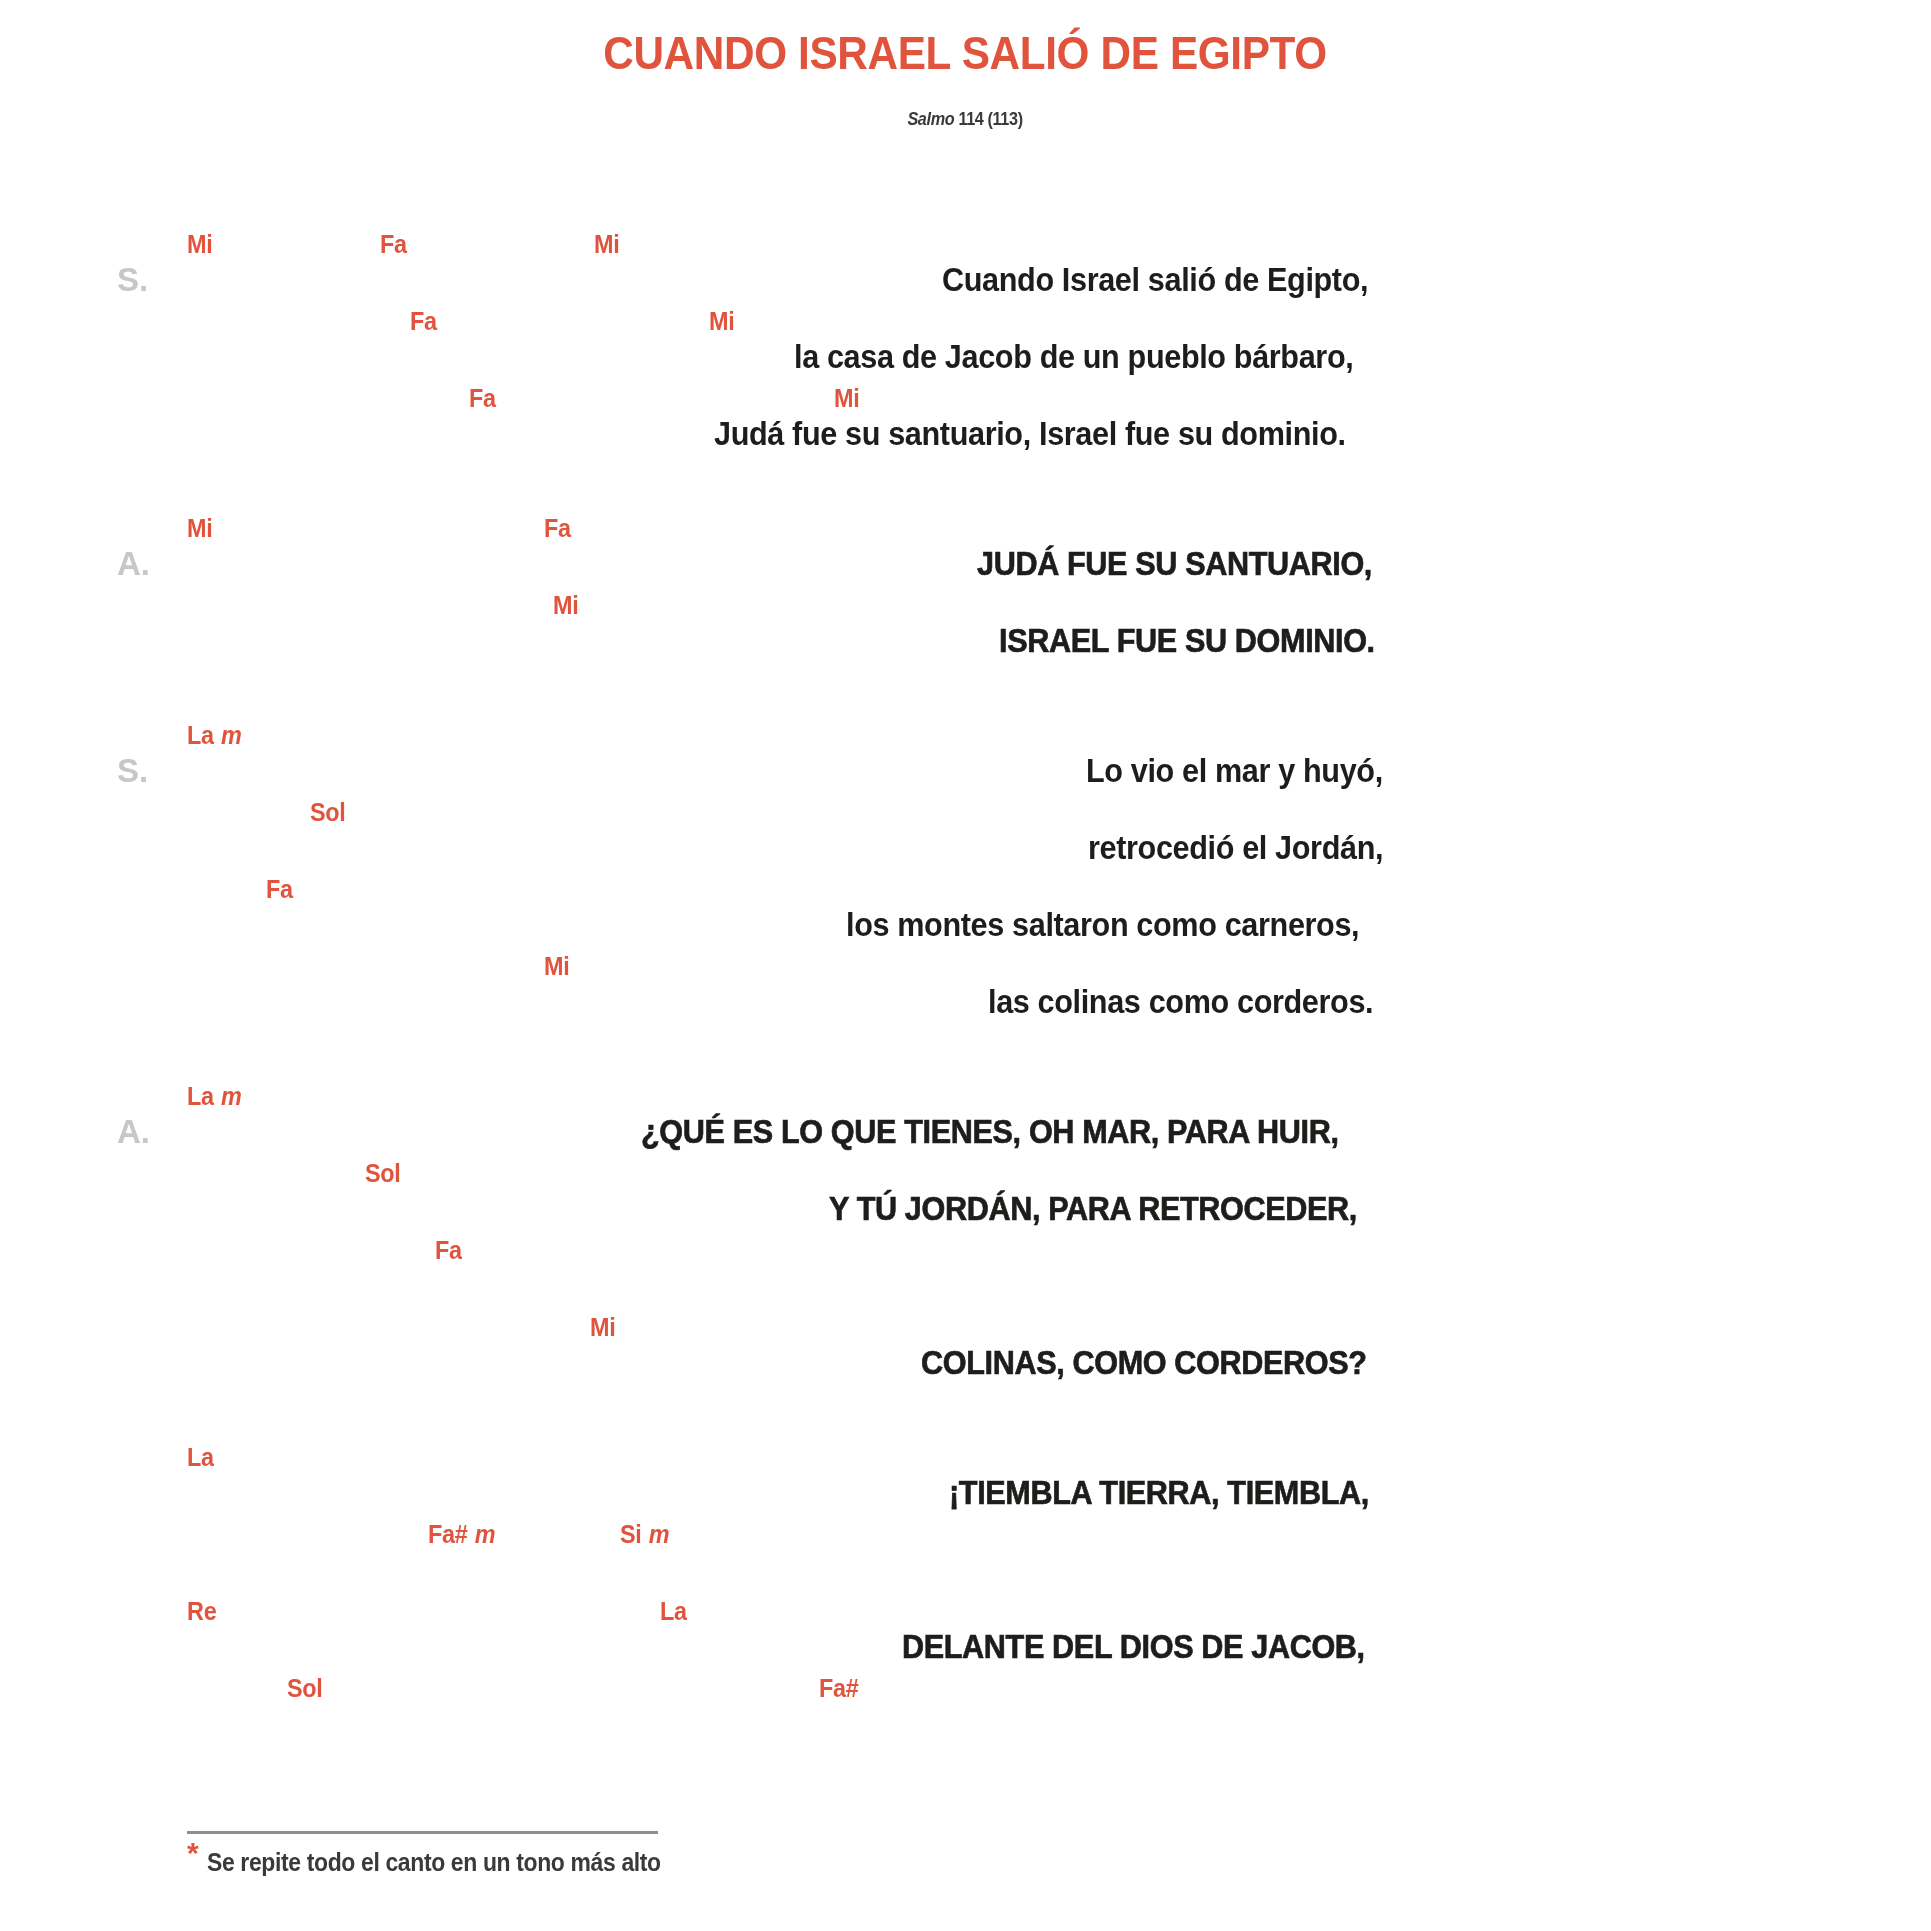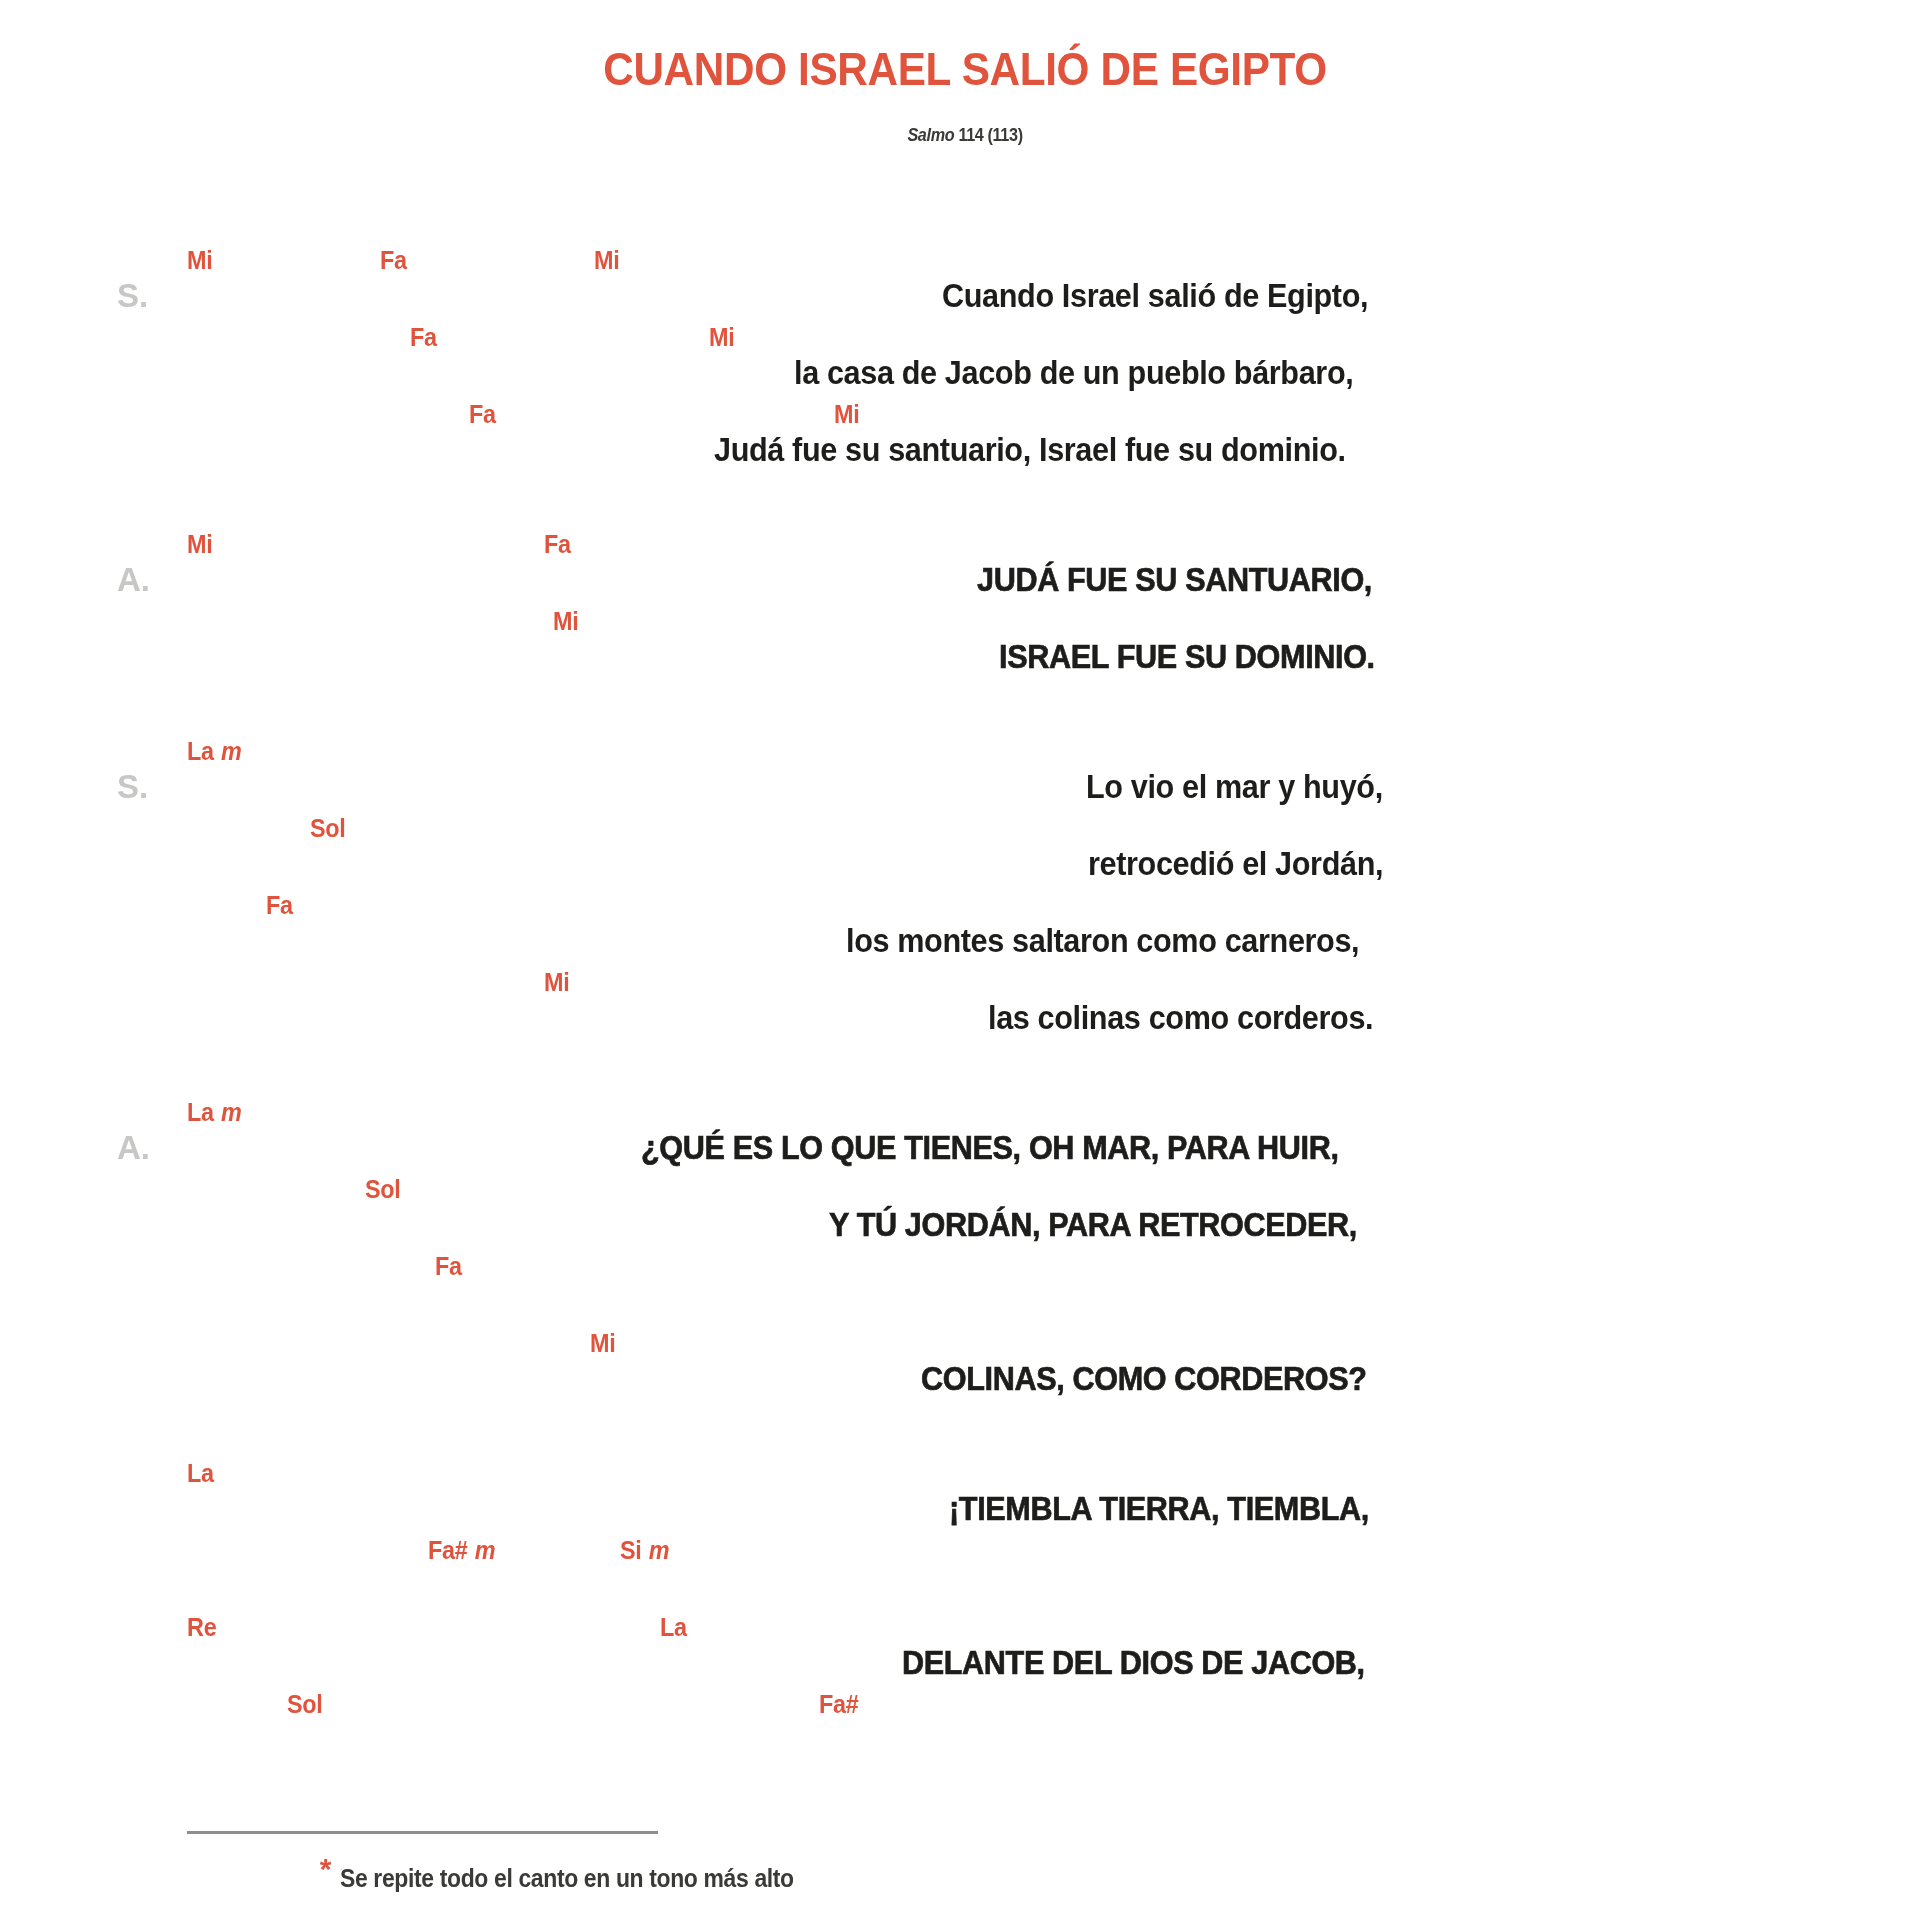--- a/index.html
+++ b/index.html
@@ -5,21 +5,21 @@
   :root{
     --accent:#E0543E;
     --ink:#1D1D1B;
     --label:#C7C7C6;
     --rule:#8E8E8E;
     --foot:#3A3A38;
   }
   *{margin:0;padding:0;box-sizing:border-box;}
   html,body{width:1931px;height:1931px;background:#ffffff;overflow:hidden;}
   body{font-family:"Liberation Sans",sans-serif;color:var(--ink);}
-  .sheet{position:relative;width:1931px;height:1931px;padding-top:42px;}
+  .sheet{position:relative;width:1931px;height:1931px;padding-top:26px;}
 
   
   .cond{display:inline-block;transform:scaleX(0.9);transform-origin:0 50%;letter-spacing:-0.4px;white-space:nowrap;}
   .cond-center{display:inline-block;transform:scaleX(0.9);transform-origin:50% 50%;letter-spacing:-0.4px;white-space:nowrap;}
 
   
   .header{text-align:center;}
   .title{font-size:47px;line-height:54px;font-weight:700;color:var(--accent);}
   .subtitle{margin-top:22px;font-size:18px;line-height:35px;font-weight:700;color:var(--foot);}
   .subtitle .it{font-style:italic;}
@@ -33,21 +33,21 @@
   .chord{position:absolute;bottom:0.9px;font-size:26px;line-height:30px;font-weight:700;color:var(--accent);transform:scaleX(0.9);transform-origin:0 100%;letter-spacing:-0.3px;white-space:nowrap;}
   .chord .chord-minor{font-style:italic;margin-left:8px;}
   .lyric-row{position:absolute;left:0;top:39px;width:100%;height:39px;line-height:39px;}
   .lyric{font-size:34px;font-weight:700;color:var(--ink);}
   .lyric.strong{-webkit-text-stroke:0.7px var(--ink);}
   .lyric .star{color:var(--accent);font-size:26px;vertical-align:12.3px;-webkit-text-stroke:0;font-weight:700;}
 
   
   .footer{position:absolute;left:187px;top:1831px;width:790px;}
   .rule{width:471px;height:2.6px;background:var(--rule);}
-  .footnote{margin-top:17px;font-size:25.5px;line-height:35px;font-weight:700;color:var(--foot);text-align:center;}
+  .footnote{margin-top:1px;font-size:25.5px;line-height:35px;font-weight:700;color:var(--foot);}
   .fn-marker{color:var(--accent);font-size:30px;vertical-align:8.8px;margin-right:8.8px;}
 </style>
 </head>
 <body>
 
 <div class="sheet">
 
   <header class="header">
     <h1 class="title"><span class="cond-center">CUANDO ISRAEL SALIÓ DE EGIPTO</span></h1>
     <div class="subtitle">

